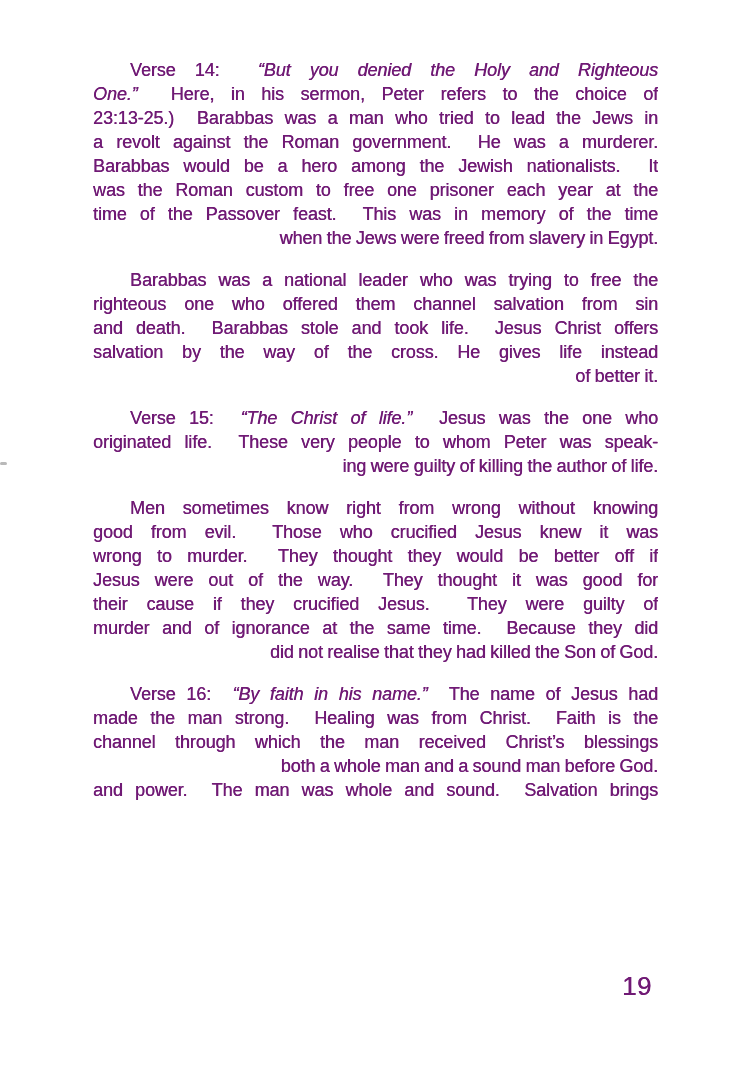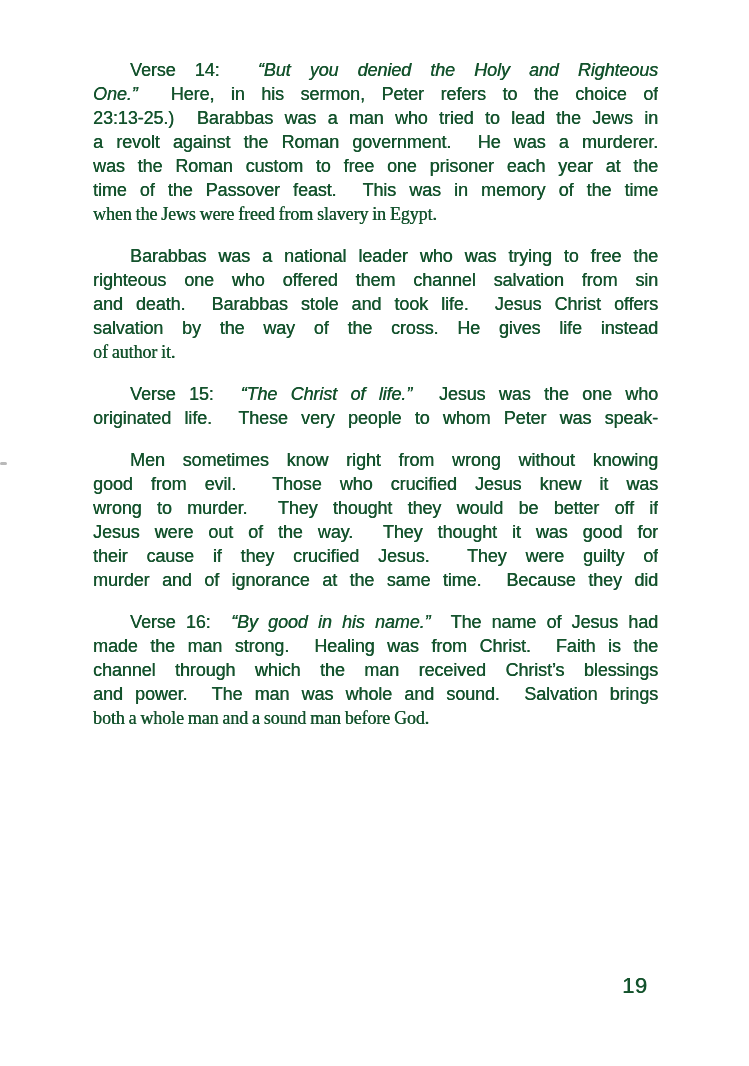--- a/index.html
+++ b/index.html
@@ -2,49 +2,49 @@
 <html><head>
 <meta charset="utf-8">
 <style>
   html,body { margin:0; padding:0; background:#ffffff; }
   .page {
     position:relative;
     width:749px; height:1066px;
     background:#ffffff;
     overflow:hidden;
     font-family:"Liberation Sans", sans-serif;
-    color:#14532d;
+    color:#701a75;
   }
   .text-block {
     position:absolute;
     left:93px; top:58px;
     width:565px;
   }
   .paragraph { margin:0 0 18px 0; }
   .line {
     font-size:18px;
     line-height:24px;
     height:24px;
     overflow:hidden;
     text-align:justify;
     letter-spacing:-0.1px;
     word-spacing:-0.5px;
     text-shadow:0.35px 0 0 currentColor; 
     white-space:normal;
   }
   
   .line::after { content:""; display:inline-block; width:100%; height:0; }
-  .line.last { text-align:left;font-family:Liberation Serif, serif; }
+  .line.last { text-align:right; }
   .line.last::after { content:none; }
   .line.indent { text-indent:37px; }
   .line em { font-style:italic; }
   .page-number {
     position:absolute;
     left:622px; top:971px;
-    font-size:22px;
+    font-size:26px;
     line-height:30px;
     letter-spacing:0.5px;
     text-shadow:0.4px 0 0 currentColor;
   }
   .scan-speck {
     position:absolute;
     left:0; top:462px;
     width:7px; height:3px;
     background:#b9b9b9;
     border-radius:2px;
@@ -54,45 +54,48 @@
 <body>
 
 <div class="page">
   <div class="scan-speck"></div>
   <main class="text-block">
       <div class="paragraph">
         <div class="line indent"><span>Verse 14:&nbsp; </span><em>“But you denied the Holy and Righteous</em></div>
         <div class="line"><em>One.”</em><span>&nbsp; Here, in his sermon, Peter refers to the choice of</span></div>
         <div class="line"><span>23:13-25.)&nbsp; Barabbas was a man who tried to lead the Jews in</span></div>
         <div class="line"><span>a revolt against the Roman government.&nbsp; He was a murderer.</span></div>
+        <div class="line"><span>Barabbas would be a hero among the Jewish nationalists.&nbsp; It</span></div>
         <div class="line"><span>was the Roman custom to free one prisoner each year at the</span></div>
         <div class="line"><span>time of the Passover feast.&nbsp; This was in memory of the time</span></div>
         <div class="line last"><span>when the Jews were freed from slavery in Egypt.</span></div>
       </div>
       <div class="paragraph">
         <div class="line indent"><span>Barabbas was a national leader who was trying to free the</span></div>
         <div class="line"><span>righteous one who offered them channel salvation from sin</span></div>
         <div class="line"><span>and death.&nbsp; Barabbas stole and took life.&nbsp; Jesus Christ offers</span></div>
         <div class="line"><span>salvation by the way of the cross. He gives life instead</span></div>
-        <div class="line last"><span>of author it.</span></div>
+        <div class="line last"><span>of better it.</span></div>
       </div>
       <div class="paragraph">
         <div class="line indent"><span>Verse 15:&nbsp; </span><em>“The Christ of life.”</em><span>&nbsp; Jesus was the one who</span></div>
         <div class="line"><span>originated life.&nbsp; These very people to whom Peter was speak-</span></div>
+        <div class="line last"><span>ing were guilty of killing the author of life.</span></div>
       </div>
       <div class="paragraph">
         <div class="line indent"><span>Men sometimes know right from wrong without knowing</span></div>
         <div class="line"><span>good from evil.&nbsp; Those who crucified Jesus knew it was</span></div>
         <div class="line"><span>wrong to murder.&nbsp; They thought they would be better off if</span></div>
         <div class="line"><span>Jesus were out of the way.&nbsp; They thought it was good for</span></div>
         <div class="line"><span>their cause if they crucified Jesus.&nbsp; They were guilty of</span></div>
         <div class="line"><span>murder and of ignorance at the same time.&nbsp; Because they did</span></div>
+        <div class="line last"><span>did not realise that they had killed the Son of God.</span></div>
       </div>
       <div class="paragraph">
-        <div class="line indent"><span>Verse 16:&nbsp; </span><em>“By good in his name.”</em><span>&nbsp; The name of Jesus had</span></div>
+        <div class="line indent"><span>Verse 16:&nbsp; </span><em>“By faith in his name.”</em><span>&nbsp; The name of Jesus had</span></div>
         <div class="line"><span>made the man strong.&nbsp; Healing was from Christ.&nbsp; Faith is the</span></div>
         <div class="line"><span>channel through which the man received Christ’s blessings</span></div>
+        <div class="line last"><span>both a whole man and a sound man before God.</span></div>
         <div class="line"><span>and power.&nbsp; The man was whole and sound.&nbsp; Salvation brings</span></div>
-        <div class="line last"><span>both a whole man and a sound man before God.</span></div>
       </div>
     </main>
   <div class="page-number">19</div>
 </div>
 
 </body></html>

